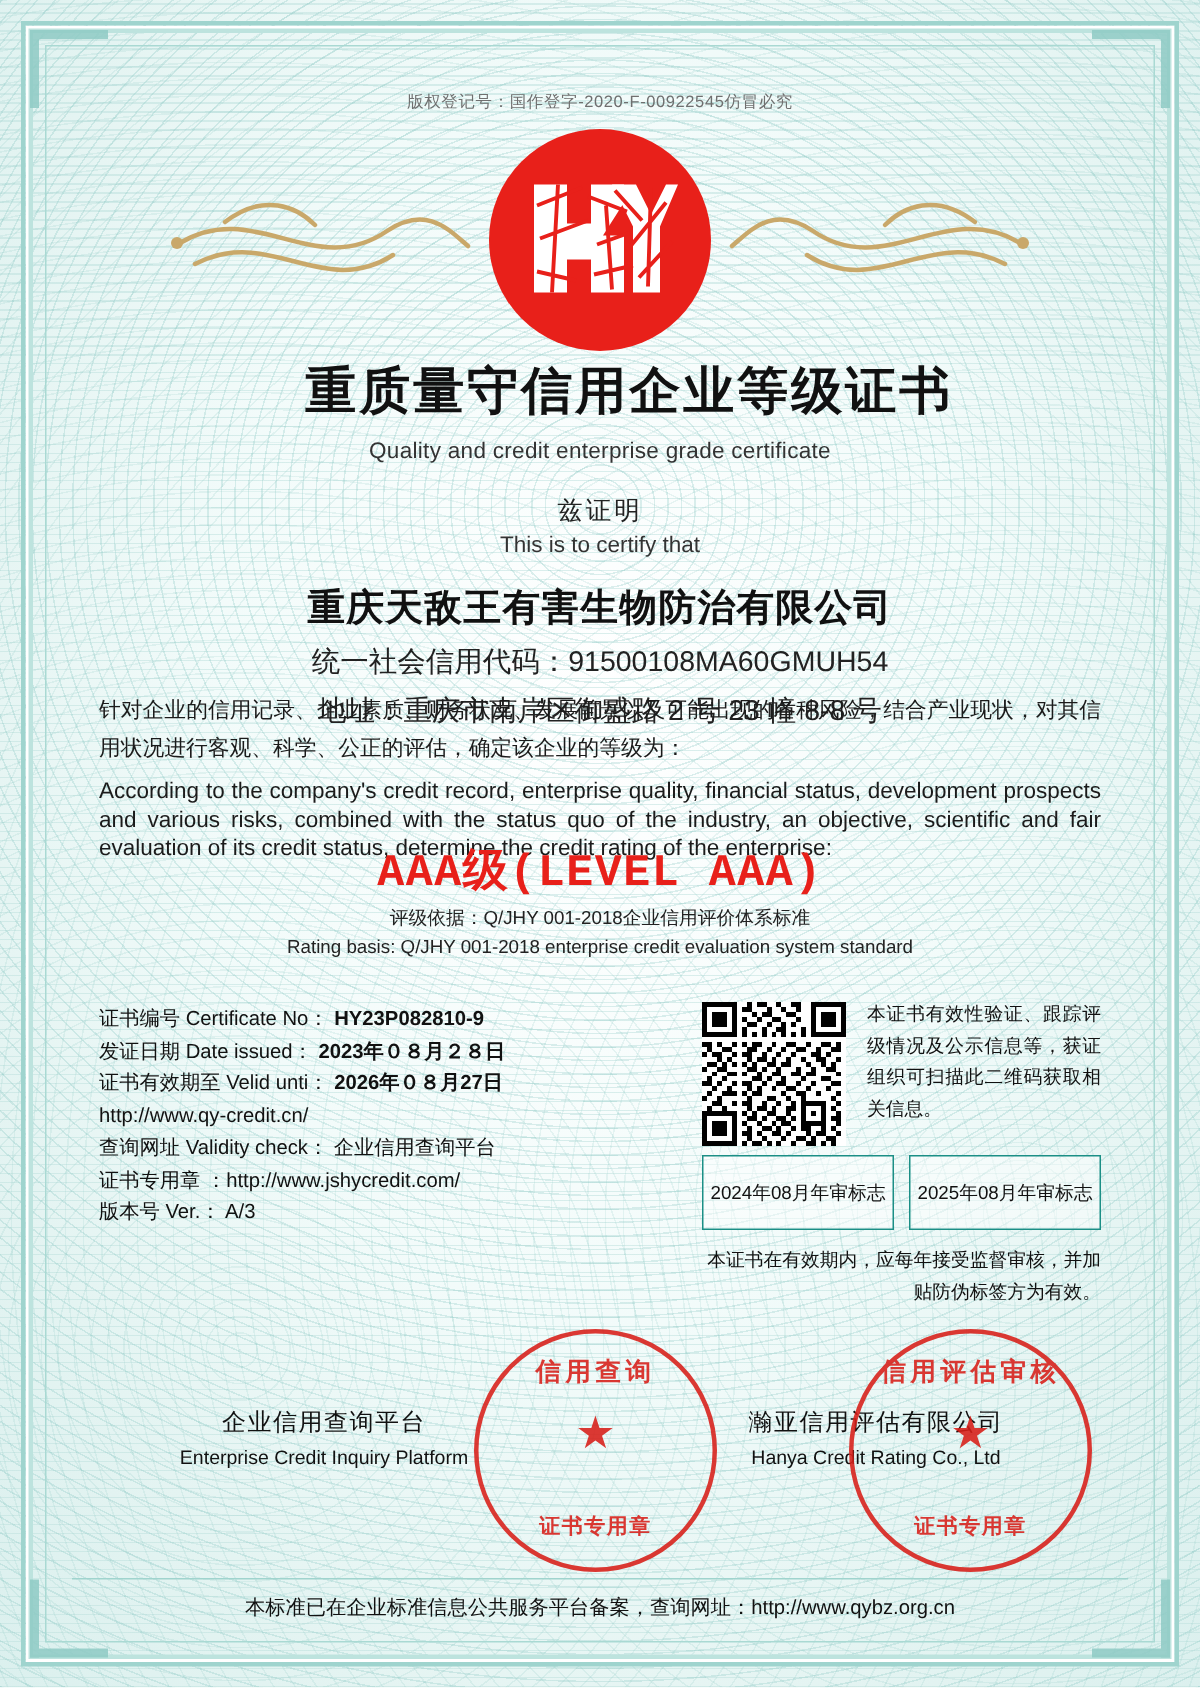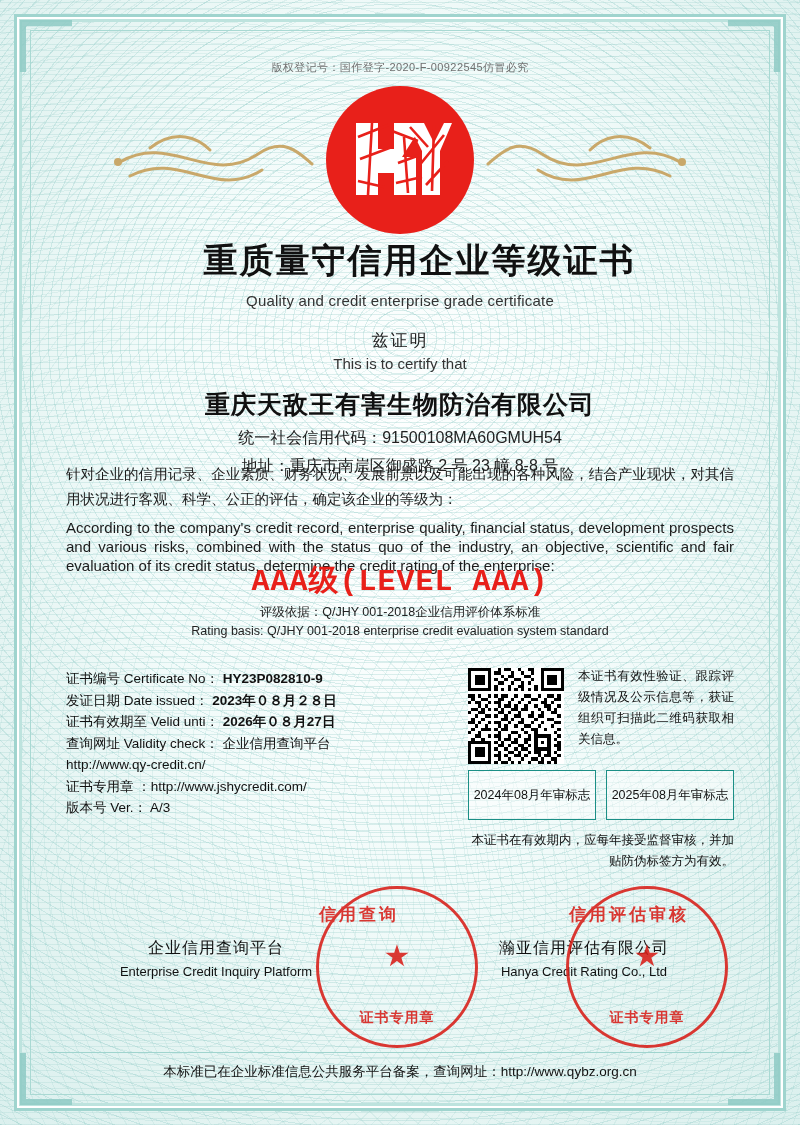--- a/index.html
+++ b/index.html
@@ -140,21 +140,21 @@
   .company {
     margin-top: 16px;
     font-size: 25px;
     font-weight: bold;
     color: #111;
     letter-spacing: 1px;
     font-family: "DejaVu Sans", sans-serif;
   }
   .code-line, .addr-line {
     margin-top: 7px;
-    font-size: 16px;
+    font-size: 19px;
     color: #222;
   }
 
   .para {
     position: absolute;
     top: 462px;
     left: 66px;
     right: 66px;
     text-align: justify;
   }
@@ -266,21 +266,21 @@
     border-radius: 50%;
     color: #d81e18;
     opacity: .88;
     z-index: 6;
   }
   .stamp.left { top: 886px; left: 316px; }
   .stamp.right { top: 886px; left: 566px; }
   .stamp .arc {
     position: absolute;
     top: 14px; left: 0; right: 0;
-    text-align: left;
+    text-align: center;
     font-size: 17px;
     font-weight: bold;
     letter-spacing: 3px;
     font-family: "DejaVu Sans", sans-serif;
   }
   .stamp .star {
     position: absolute;
     top: 52px; left: 0; right: 0;
     text-align: center;
     font-size: 30px;
@@ -406,26 +406,26 @@
     <div class="row">
       <span>发证日期</span>
       <span>Date issued：</span>
       <span class="val">2023年０８月２８日</span>
     </div>
     <div class="row">
       <span>证书有效期至</span>
       <span>Velid unti：</span>
       <span class="val">2026年０８月27日</span>
     </div>
+    <div class="row">http://www.qy-credit.cn/</div>
     <div class="row">
       <span>查询网址</span>
       <span>Validity check：</span>
       <span>企业信用查询平台</span>
     </div>
-    <div class="row">http://www.qy-credit.cn/</div>
     <div class="row">
       <span>证书专用章</span>
       <span class="url">：http://www.jshycredit.com/</span>
     </div>
     <div class="row">
       <span>版本号</span>
       <span>Ver.：</span>
       <span>A/3</span>
     </div>
   </div>

